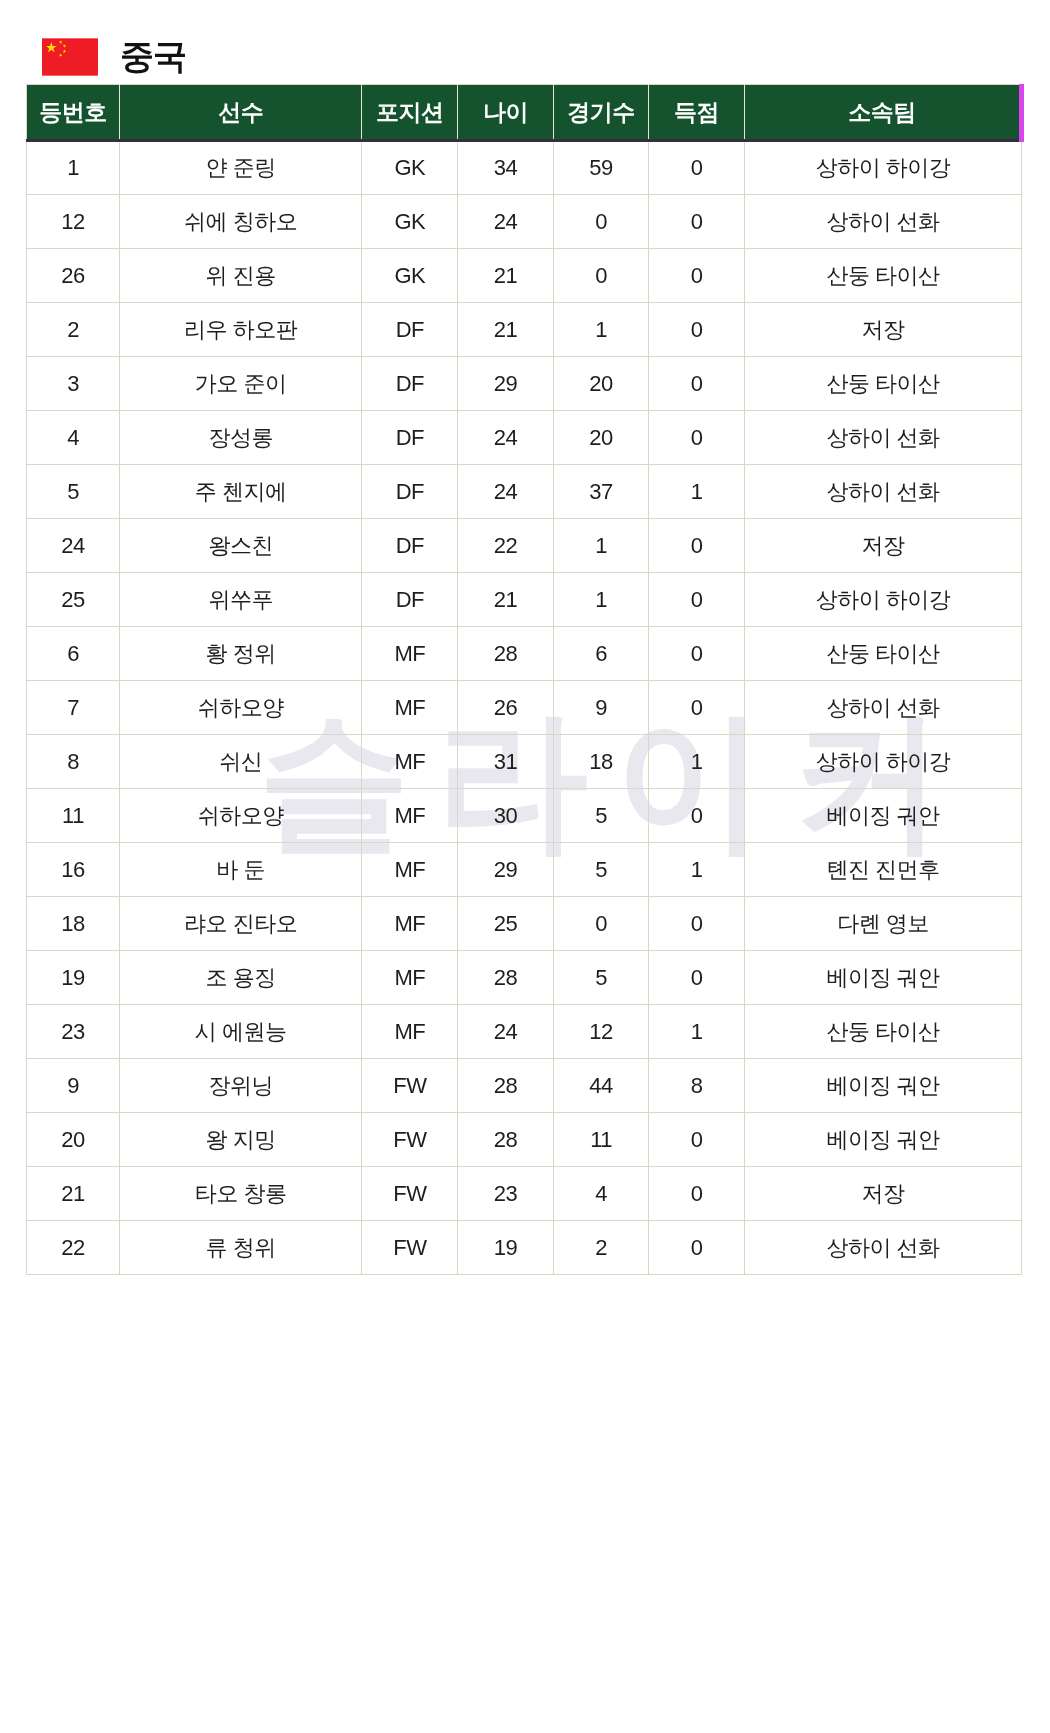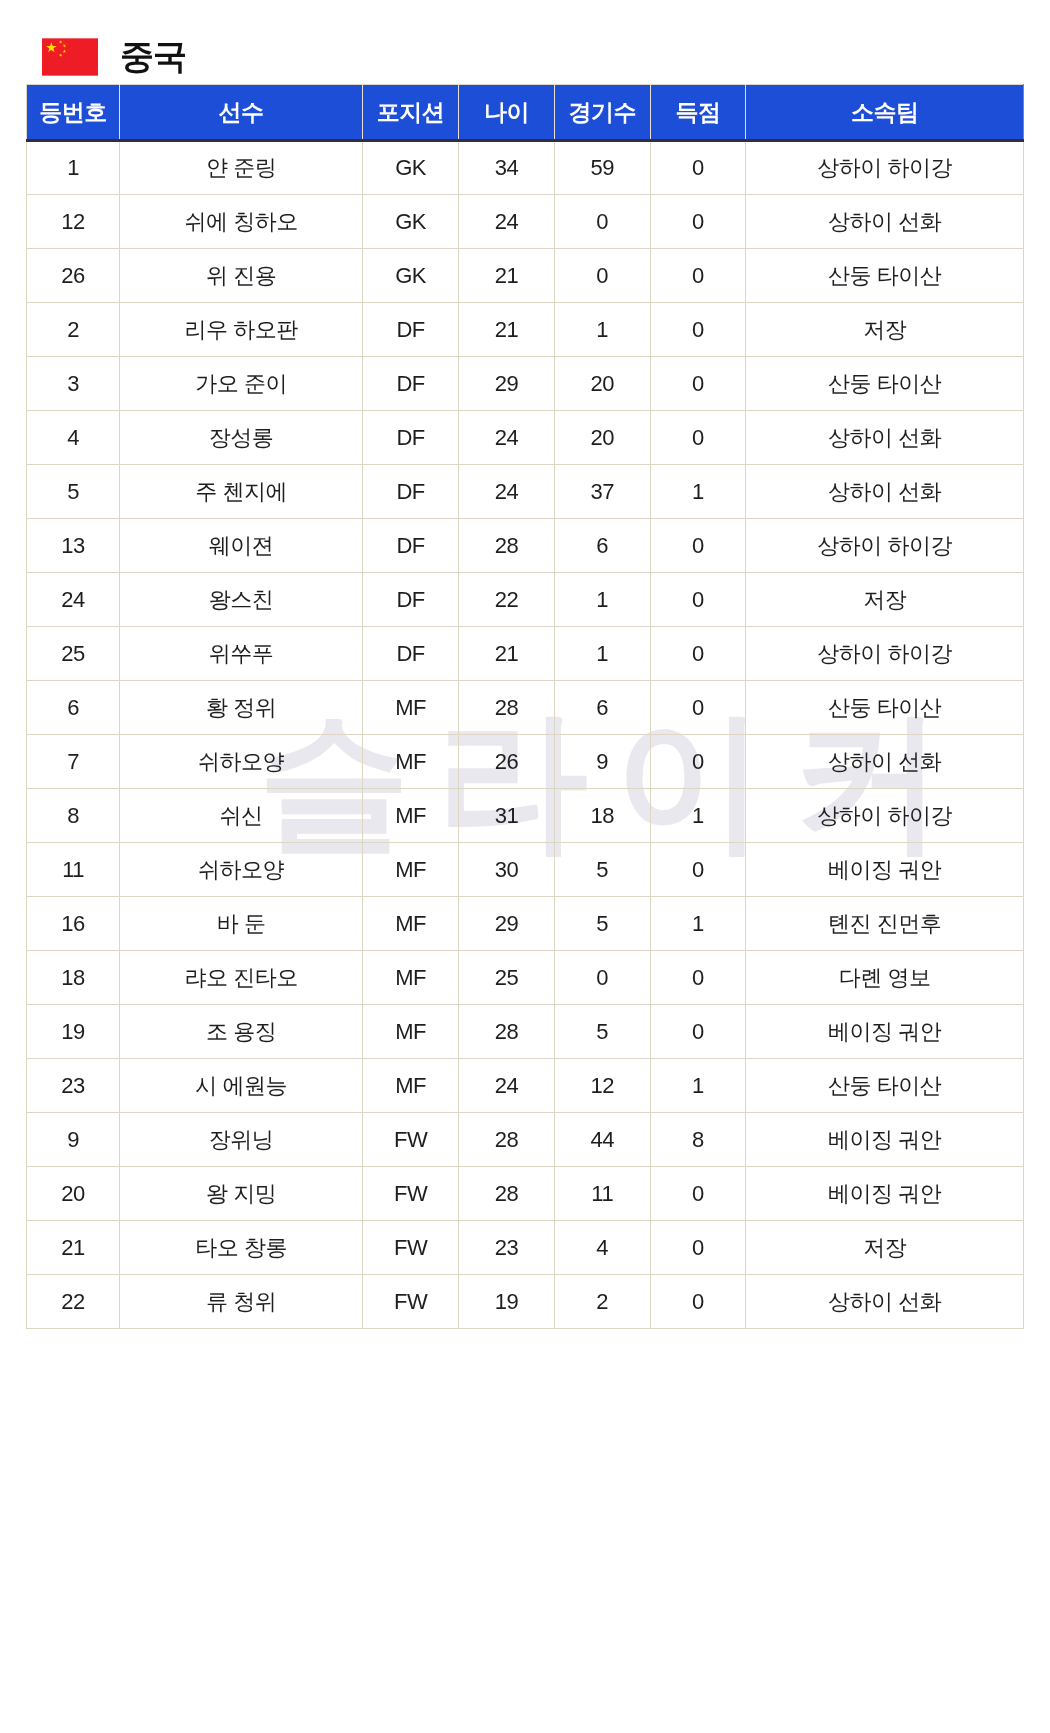--- a/index.html
+++ b/index.html
@@ -35,33 +35,33 @@
 
   
   table.roster {
     position: absolute; left: 26px; top: 84px;
     width: 998px;
     border-collapse: collapse;
     table-layout: fixed;
     z-index: 2;
   }
   table.roster th {
-    background: #1d4ed8;
+    background: #14532d;
     color: #ffffff;
     font-size: 23px; font-weight: 600;
     height: 56px;
     border-left: 1px solid #e9e3d6;
     border-right: 1px solid #e9e3d6;
     border-top: 1px solid #ddd6c4;
     border-bottom: 3px solid #352c3d;
     text-align: center; vertical-align: middle;
     letter-spacing: -0.5px;
   }
   table.roster th:first-child { border-left: 1px solid #ddd6c4; }
-  table.roster th:last-child  { border-right: 1px solid #d946ef; }
+  table.roster th:last-child  { border-right: 5px solid #d946ef; }
   table.roster td {
     background: transparent;
     color: #1e1e1e;
     font-size: 22px;
     height: 54px;
     border: 1px solid #ddd6c4;
     text-align: center; vertical-align: middle;
     letter-spacing: -0.5px;
   }
 </style>
@@ -166,29 +166,20 @@
         <tr>
       <td>5</td>
       <td>주 첸지에</td>
       <td>DF</td>
       <td>24</td>
       <td>37</td>
       <td>1</td>
       <td>상하이 선화</td>
     </tr>
         <tr>
-      <td>13</td>
-      <td>웨이젼</td>
-      <td>DF</td>
-      <td>28</td>
-      <td>6</td>
-      <td>0</td>
-      <td>상하이 하이강</td>
-    </tr>
-        <tr>
       <td>24</td>
       <td>왕스친</td>
       <td>DF</td>
       <td>22</td>
       <td>1</td>
       <td>0</td>
       <td>저장</td>
     </tr>
         <tr>
       <td>25</td>

